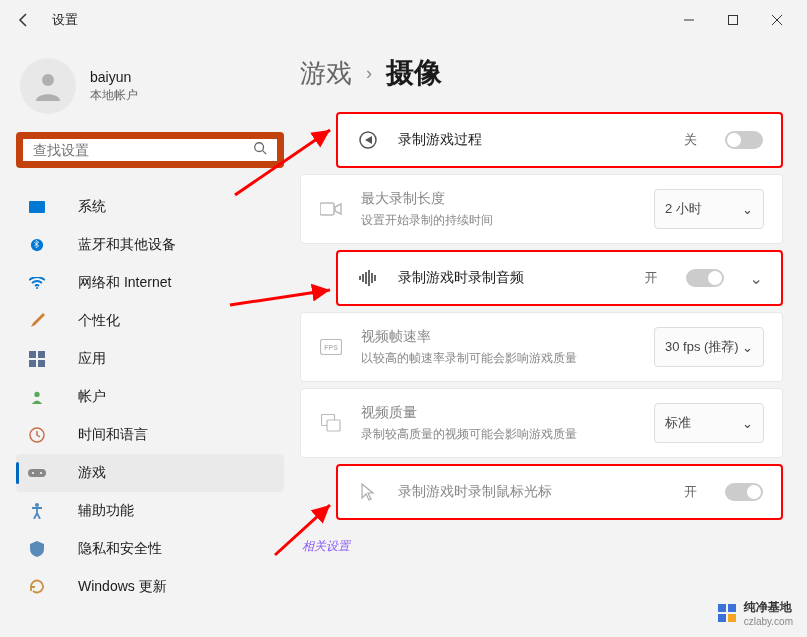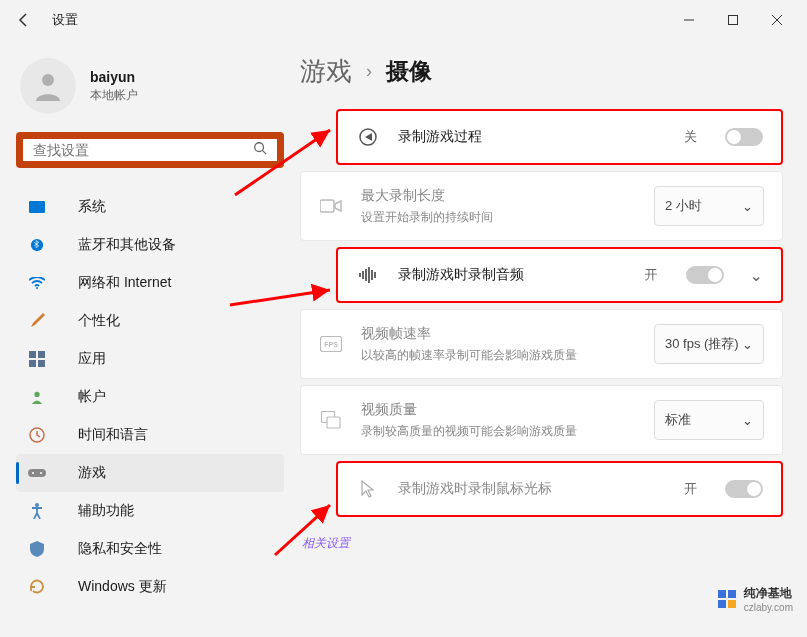--- a/index.html
+++ b/index.html
@@ -10,58 +10,58 @@
 .titlebar .title { margin-left: 12px; font-size: 13px; color: #1a1a1a; }
 .titlebar .spacer { flex: 1; }
 .titlebar .winbtn { width: 44px; height: 30px; display: flex; align-items: center; justify-content: center; cursor: pointer; }
 
 .container { display: flex; height: calc(100% - 40px); }
 
 .sidebar { width: 300px; padding: 10px 16px; overflow-y: auto; }
 .profile { display: flex; align-items: center; gap: 14px; margin: 8px 0 18px 4px; }
 .avatar { width: 56px; height: 56px; border-radius: 50%; background: #e8e8e8; display: flex; align-items: center; justify-content: center; }
 .avatar svg { width: 36px; height: 36px; fill: #b0b0b0; }
-.profile-name { font-size: 14px; font-weight: 700; color: #1a1a1a; }
+.profile-name { font-size: 14px; font-weight: 400; color: #1a1a1a; }
 .profile-sub { font-size: 12px; color: #666; margin-top: 2px; }
 
 .searchbox { position: relative; width: 268px; height: 36px; background: #fff; border: 7px solid #c2410c; border-radius: 4px; display: flex; align-items: center; padding: 0 10px; margin-bottom: 20px; }
 .searchbox input { border: none; outline: none; flex: 1; font-size: 14px; background: transparent; }
 .searchbox .sicon { color: #666; }
 
 .nav { list-style: none; }
 .nav-item { display: flex; align-items: center; gap: 32px; height: 38px; padding: 0 12px; border-radius: 4px; cursor: pointer; font-size: 14px; color: #1a1a1a; }
 .nav-item.selected { background: #eaeaea; position: relative; }
 .nav-item.selected::before { content: ""; position: absolute; left: 0; top: 8px; bottom: 8px; width: 3px; background: #0067c0; border-radius: 2px; }
 .nav-icon { width: 18px; height: 18px; display: flex; align-items: center; justify-content: center; }
 
 .main { flex: 1; padding: 14px 24px 0 0; overflow-y: auto; }
 .breadcrumb { display: flex; align-items: center; gap: 14px; margin-bottom: 20px; }
 .bc-main { font-size: 26px; font-weight: 400; color: #666; }
 .bc-sep { font-size: 18px; color: #888; }
-.bc-sub { font-size: 23px; font-weight: 600; color: #1a1a1a; }
+.bc-sub { font-size: 28px; font-weight: 600; color: #1a1a1a; }
 
 .card { background: #fff; border: 1px solid #e8e8e8; border-radius: 4px; padding: 14px 18px; margin-bottom: 6px; display: flex; align-items: center; gap: 18px; }
 .card.highlight { border: 2px solid #ff0000; margin-left: 36px; }
 .card-icon { width: 24px; height: 24px; display: flex; align-items: center; justify-content: center; color: #555; flex-shrink: 0; }
 .card-body { flex: 1; }
 .card-title { font-size: 14px; color: #1a1a1a; }
 .card-title.muted { color: #888; }
 .card-desc { font-size: 12px; color: #888; margin-top: 3px; line-height: 1.5; }
 .card-state { font-size: 13px; color: #666; margin-right: 10px; }
 .toggle { width: 38px; height: 18px; border-radius: 10px; background: #ccc; position: relative; cursor: pointer; flex-shrink: 0; }
 .toggle .knob { position: absolute; top: 2px; left: 2px; width: 14px; height: 14px; border-radius: 50%; background: #fff; }
 .toggle.on .knob { left: auto; right: 2px; }
 .chev { color: #666; margin-left: 8px; flex-shrink: 0; }
 .dropdown { min-width: 110px; height: 40px; border: 1px solid #ddd; border-radius: 4px; background: #fbfbfb; display: flex; align-items: center; justify-content: space-between; padding: 0 10px; font-size: 13px; color: #444; cursor: pointer; flex-shrink: 0; }
 
 .section-label { font-size: 12px; color: #8b5cf6; margin: 18px 0 8px 2px; font-style: italic; }
 
 .arrow { position: absolute; pointer-events: none; z-index: 100; }
 
-.watermark { position: absolute; right: 14px; bottom: 24px; display: flex; align-items: center; gap: 8px; font-size: 12px; color: #333; }
+.watermark { position: absolute; right: 14px; bottom: 10px; display: flex; align-items: center; gap: 8px; font-size: 12px; color: #333; }
 .wm-logo { width: 18px; height: 18px; position: relative; }
 .wm-logo .sq { position: absolute; width: 8px; height: 8px; }
 </style>
 </head>
 <body>
 
 <div class="titlebar">
   <div class="back">
     <svg width="16" height="16" viewBox="0 0 16 16">
         <path d="M10 2 L4 8 L10 14" stroke="#333" stroke-width="1.5" fill="none"></path>

